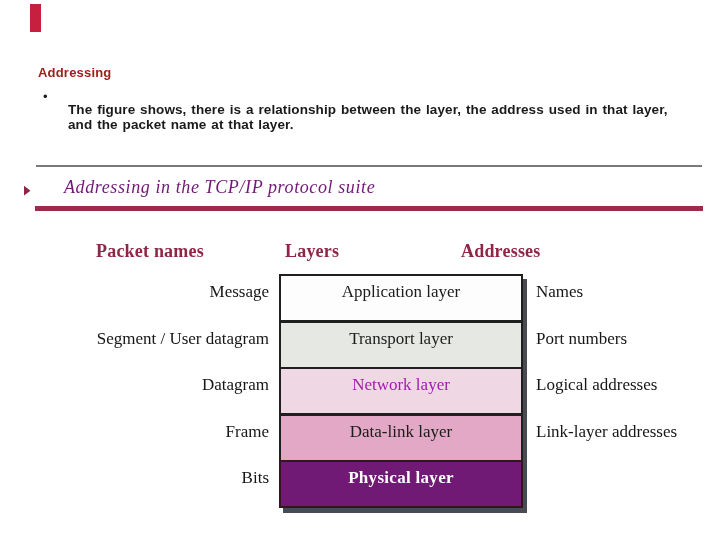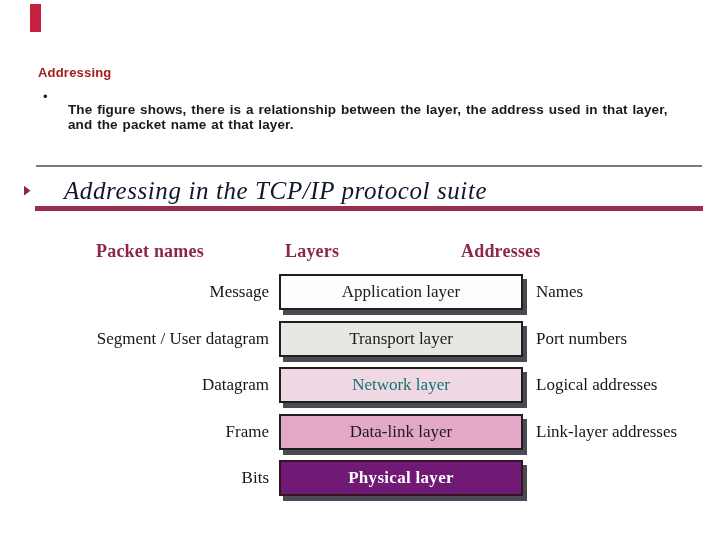--- a/index.html
+++ b/index.html
@@ -16,32 +16,32 @@
     font-weight:600;word-spacing:1px;letter-spacing:.1px;white-space:nowrap;}
   .bullet-line.l1{top:102px;}
   .bullet-line.l2{top:117px;}
   
   .divider{position:absolute;left:36px;top:165px;width:666px;height:2px;}
   .red-rule{position:absolute;left:35px;top:206px;width:668px;height:5px;}
   
   .title-marker{position:absolute;left:24px;top:181px;font-size:13px;line-height:18px;
     color:#8e2747;transform:scaleX(.65);transform-origin:left center;}
   .fig-title{position:absolute;left:64px;top:177px;font-family:"Liberation Serif",serif;
-    font-style:italic;font-size:25px;color:#0f172a;letter-spacing:.6px;white-space:nowrap;}
+    font-style:italic;font-size:18px;color:#701a75;letter-spacing:.6px;white-space:nowrap;}
   
   .fig-header{position:absolute;top:241px;font-family:"Liberation Serif",serif;
     font-weight:bold;font-size:18px;text-align:left;letter-spacing:.2px;}
   .fh-0{left:96px;width:200px;}
   .fh-1{left:285px;width:200px;}
   .fh-2{left:461px;width:200px;}
   .fig-row{position:absolute;left:16px;width:720px;height:36px;}
   .row-0{top:274px;}.row-1{top:321px;}.row-2{top:367px;}.row-3{top:414px;}.row-4{top:460px;}
   .packet-label{position:absolute;left:0;width:253px;text-align:right;
     font-family:"Liberation Serif",serif;font-size:17px;color:#161616;line-height:36px;white-space:nowrap;}
-  .layer-box{position:absolute;left:263px;width:244px;height:36px;box-sizing:border-box;
+  .layer-box{position:absolute;left:263px;width:244px;height:48px;box-sizing:border-box;
     border:2px solid #1f1f1f;box-shadow:4px 5px 0 #4a4a52;text-align:center;
     font-family:"Liberation Serif",serif;font-size:17px;line-height:31px;white-space:nowrap;}
   .row-4 .layer-box{font-weight:bold;letter-spacing:.3px;border-color:#33141f;}
   .address-label{position:absolute;left:520px;width:198px;text-align:left;
     font-family:"Liberation Serif",serif;font-size:17px;color:#161616;line-height:36px;white-space:nowrap;}
 </style>
 </head>
 <body>
 
 <div class="slide">
@@ -72,21 +72,21 @@
   </div>
 
   <div class="fig-row row-1">
     <span class="packet-label">Segment / User datagram</span>
     <div class="layer-box" style="background: rgb(230, 232, 228); color: rgb(28, 28, 28);">Transport layer</div>
     <span class="address-label">Port numbers</span>
   </div>
 
   <div class="fig-row row-2">
     <span class="packet-label">Datagram</span>
-    <div class="layer-box" style="background: rgb(239, 216, 228); color: #0f766e;">Network layer</div>
+    <div class="layer-box" style="background: rgb(239, 216, 228); color: #a21caf;">Network layer</div>
     <span class="address-label">Logical addresses</span>
   </div>
 
   <div class="fig-row row-3">
     <span class="packet-label">Frame</span>
     <div class="layer-box" style="background: rgb(226, 168, 197); color: rgb(28, 28, 28); text-align: center;">Data-link layer</div>
     <span class="address-label">Link-layer addresses</span>
   </div>
 
   <div class="fig-row row-4">

